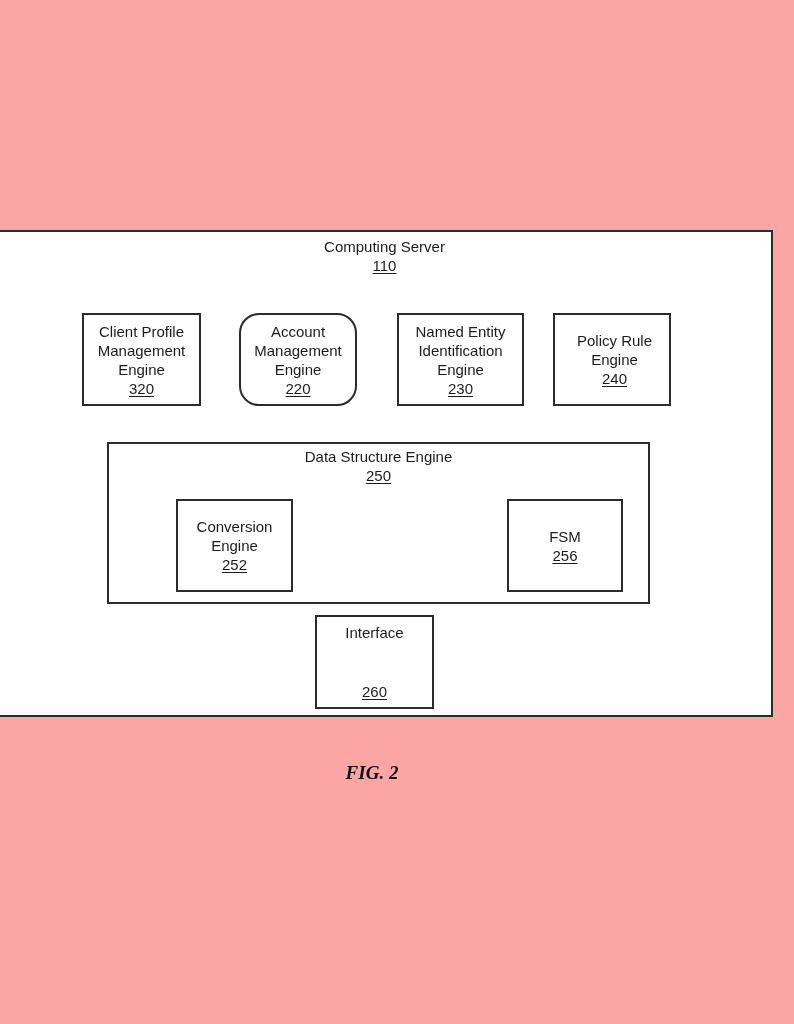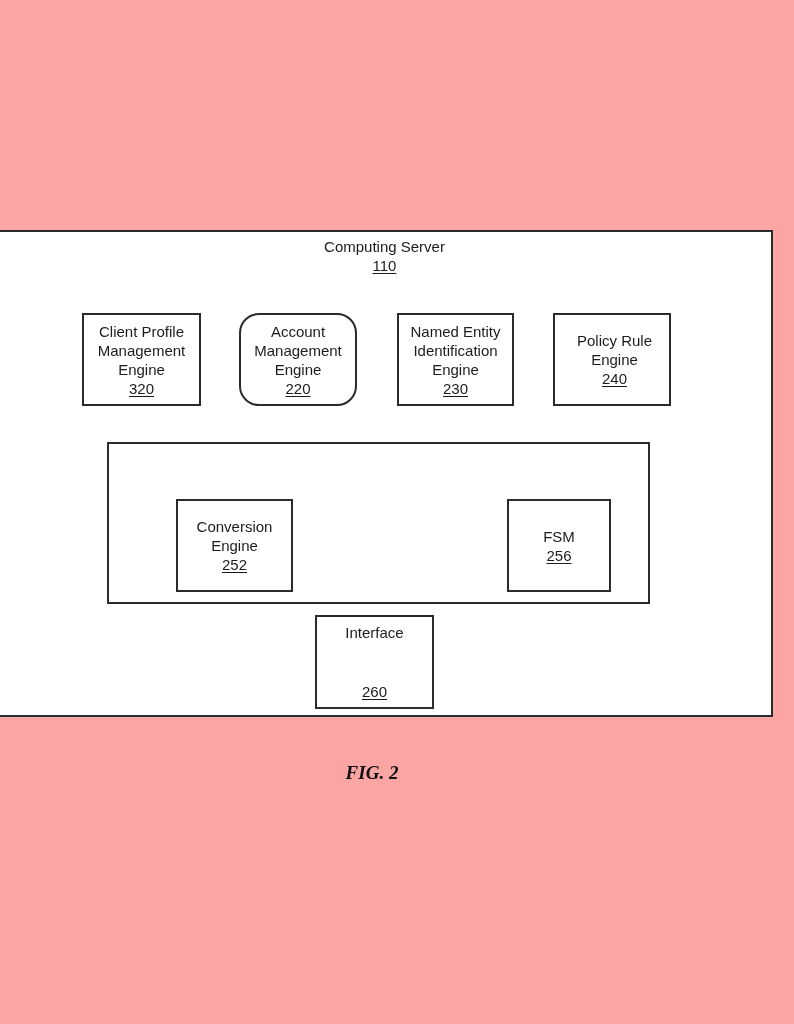--- a/index.html
+++ b/index.html
@@ -51,21 +51,21 @@
   }
   .line { display: block; }
   .ref {
     display: block;
     text-decoration: underline;
     text-underline-offset: 2px;
   }
   
   .box-210 { left: 84px;  top: 81px; width: 119px; height: 93px; }
   .box-220 { left: 241px; top: 81px; width: 118px; height: 93px; border-radius: 20px; }
-  .box-230 { left: 399px; top: 81px; width: 117px; height: 93px; }
+  .box-230 { left: 399px; top: 81px; width: 127px; height: 93px; }
   .box-240 { left: 555px; top: 81px; width: 118px; height: 93px; padding-left: 7px; }
   
   .dse-box {
     position: absolute;
     left: 109px;
     top: 210px;
     width: 543px;
     height: 162px;
     border: 2px solid #2b2b2b;
     box-sizing: border-box;
@@ -76,21 +76,21 @@
     left: 0;
     top: 3px;
     width: 100%;
     text-align: center;
     font-size: 15px;
     line-height: 19px;
   }
   
   .box-252 { left: 23px;  top: 55px; width: 117px; height: 93px; margin-left: 44px; }
   .box-254 { left: 208px; top: 55px; width: 118px; height: 93px; }
-  .box-256 { left: 398px; top: 55px; width: 104px; height: 93px; }
+  .box-256 { left: 398px; top: 55px; width: 116px; height: 93px; }
   
   .box-260 { left: 317px; top: 383px; width: 119px; height: 94px; gap: 40px; }
   .fig-caption {
     position: absolute;
     left: 0;
     top: 762px;
     width: 744px;
     text-align: center;
     font-family: "Liberation Serif", serif;
     font-weight: bold;
@@ -132,20 +132,24 @@
       <span class="ref">230</span>
     </div>
 
     <div class="box box-240">
       <span class="line">Policy Rule</span>
       <span class="line">Engine</span>
       <span class="ref">240</span>
     </div>
 
     <div class="dse-box">
+      <div class="dse-title">
+        <span class="line">Data Structure Engine</span>
+        <span class="ref">250</span>
+      </div>
 
       <div class="box box-252">
         <span class="line">Conversion</span>
         <span class="line">Engine</span>
         <span class="ref">252</span>
       </div>
 
 
       <div class="box box-256">
         <span class="line">FSM</span>

